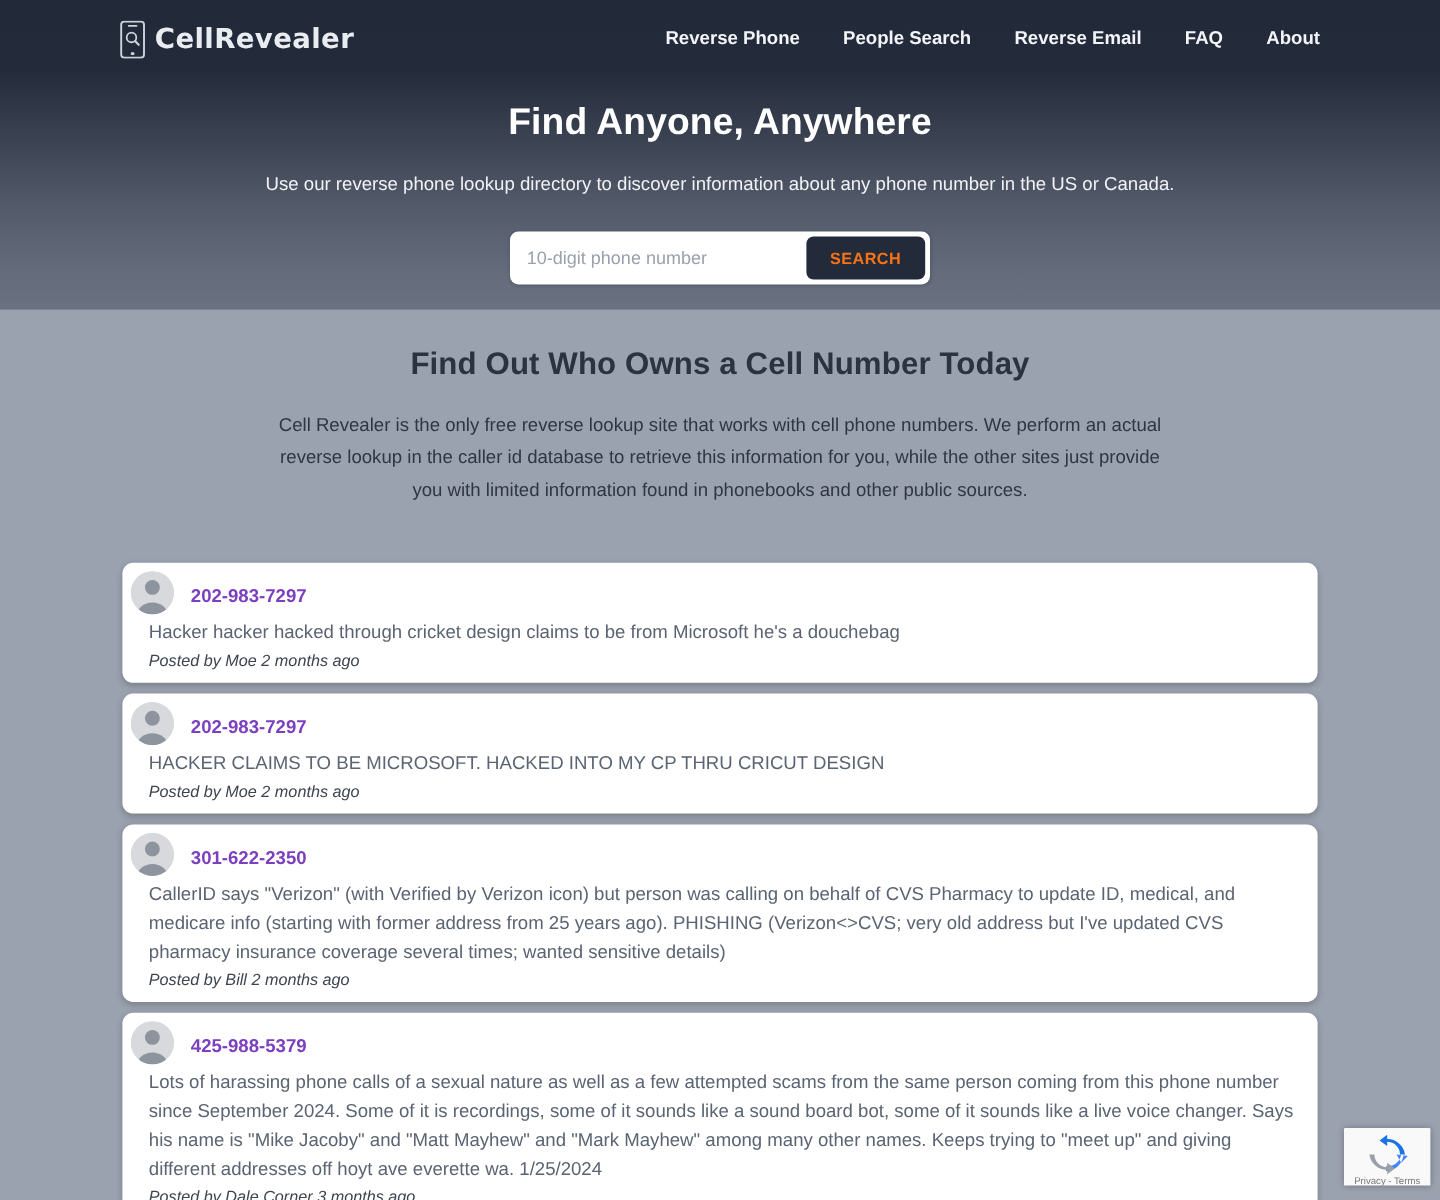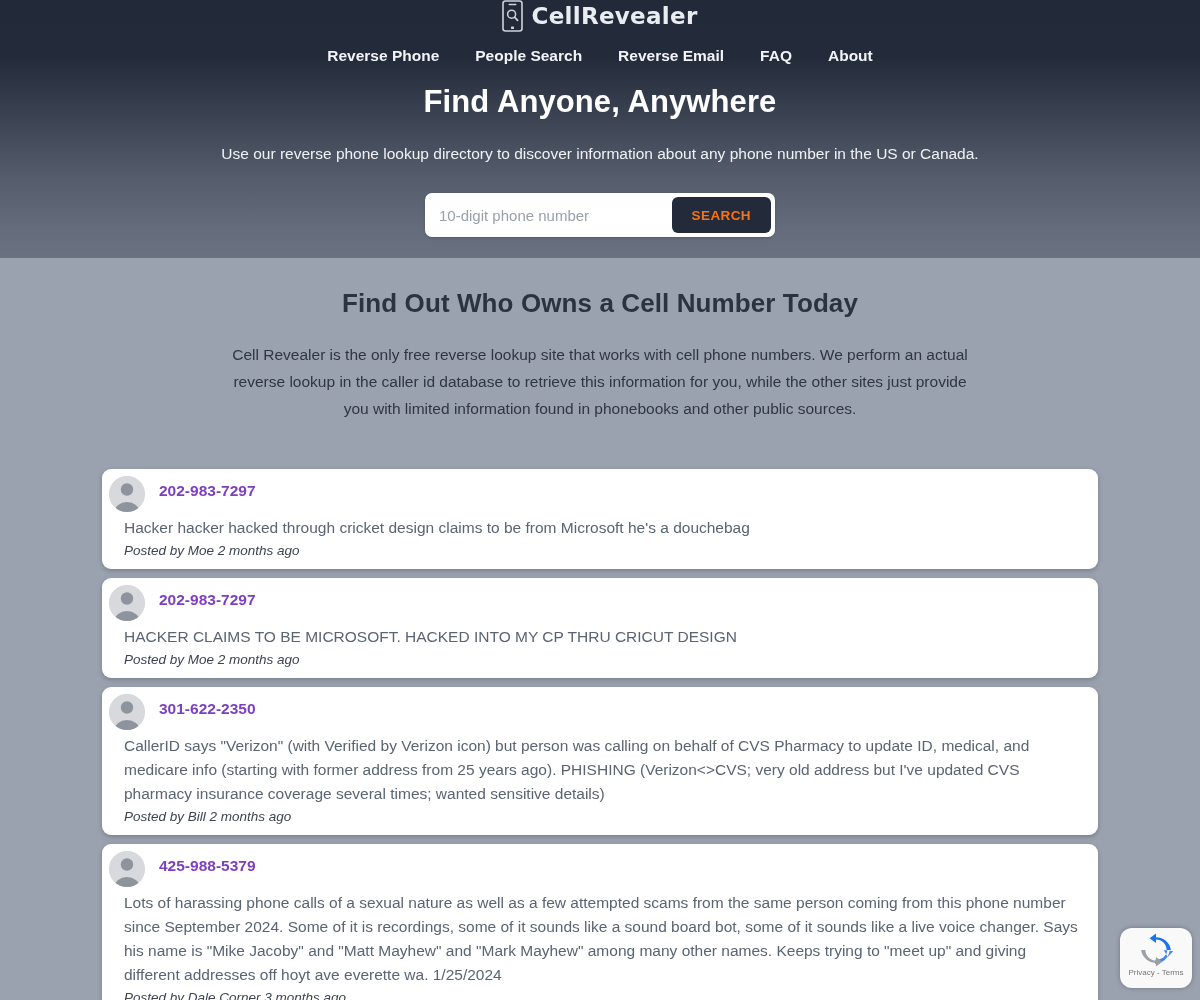--- a/index.html
+++ b/index.html
@@ -26,21 +26,20 @@
     background: linear-gradient(180deg, #222a3a 0%, #232b3b 22%, #3b4352 45%, #545c6b 68%, #646c7b 88%, #6a7281 100%);
     overflow: hidden;
   }
 
   .navbar {
     height: 65px;
     display: flex;
     align-items: center;
     justify-content: space-between;
     padding: 0 100px 0 100px;
-    flex-direction: column;
   }
 
   .brand {
     display: flex;
     align-items: center;
     gap: 8px;
     text-decoration: none;
   }
 
   .brand-icon {
@@ -168,21 +167,21 @@
   .card {
     position: relative;
     background: #ffffff;
     border-radius: 9px;
     box-shadow: 0 2px 5px rgba(40,45,55,.28);
     padding: 13px 20px 11px 20px;
   }
 
   .card-head {
     display: flex;
-    align-items: flex-start;
+    align-items: flex-end;
     gap: 14px;
     height: 25px;
     margin-bottom: 9px;
   }
 
   .avatar {
     position: absolute;
     left: 7px;
     top: 7px;
     width: 36px;
@@ -217,23 +216,23 @@
     font-style: italic;
     padding-left: 2px;
   }
 
   
   .recaptcha {
     position: absolute;
     right: 8px;
     bottom: 12px;
     width: 72px;
-    height: 60px;
+    height: 48px;
     background: #f9f9f9;
-    border-radius: 12px;
+    border-radius: 1px;
     box-shadow: 0 0 5px rgba(0,0,0,.28);
     display: flex;
     flex-direction: column;
     align-items: center;
     justify-content: flex-start;
     padding-top: 5px;
     overflow: hidden;
   }
   .recaptcha-logo { width: 34px; height: 34px; display: block; }
   .recaptcha-text {

